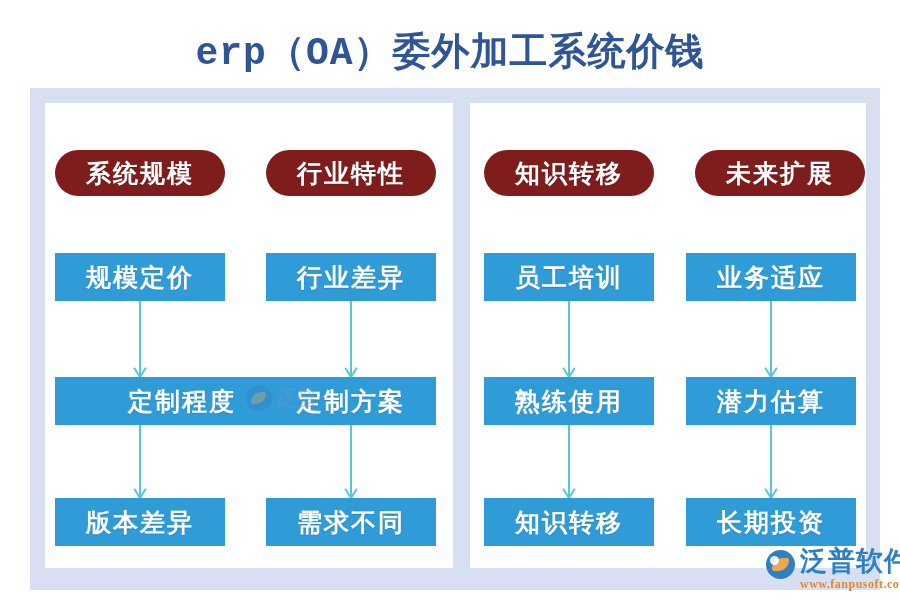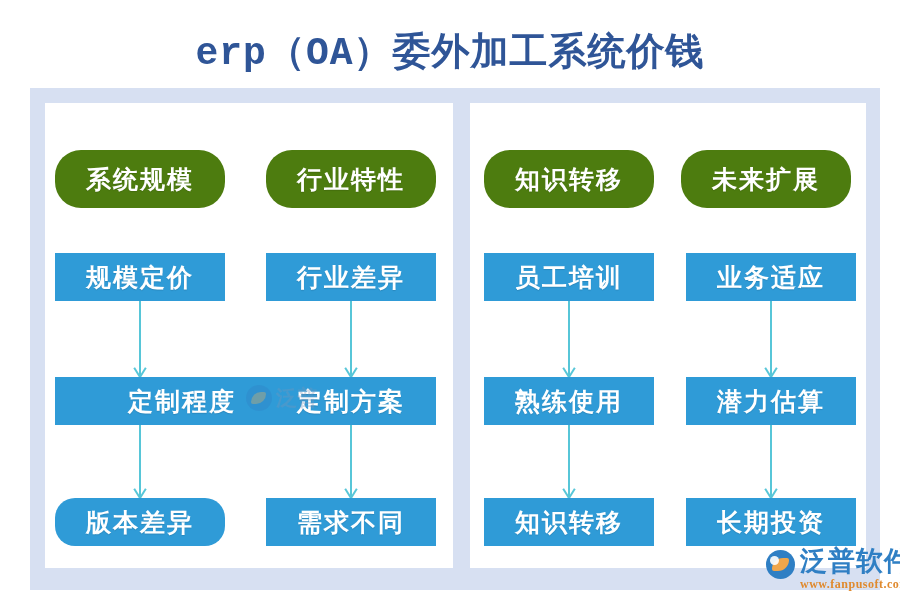--- a/index.html
+++ b/index.html
@@ -73,22 +73,22 @@
     justify-content: center;
     color: #ffffff;
     font-family: "Liberation Serif", "DejaVu Serif", serif;
     font-weight: 700;
     font-size: 25px;
     letter-spacing: 2px;
     white-space: nowrap;
     text-shadow: 0 1px 1px rgba(0,0,0,0.12);
   }
   .node.header {
-    background: #4d7c0f;
-    height: 58px;
+    background: #7f1d1d;
+    height: 46px;
     border-radius: 26px;
   }
   .node.step {
     background: #2f9bd7;
     height: 48px;
   }
 
   
   .arrow {
     position: absolute;
@@ -240,21 +240,21 @@
       <span class="head"></span>
   </div>
 
   <div class="node step" style="left:55px; top:377px; width:170px;padding-left:42px;">定制程度</div>
 
   <div class="arrow" style="left:133px; top:425px; height:73px;">
     <span class="shaft"></span>
       <span class="head"></span>
   </div>
 
-  <div class="node step" style="left:55px; top:498px; width:170px;border-radius:20px;">版本差异</div>
+  <div class="node step" style="left:55px; top:498px; width:170px;">版本差异</div>
 
   <div class="node header" style="left:266px; top:150px; width:170px;">行业特性</div>
 
   <div class="node step" style="left:266px; top:253px; width:170px;">行业差异</div>
 
   <div class="arrow" style="left:344px; top:301px; height:76px;">
     <span class="shaft"></span>
       <span class="head"></span>
   </div>
 
@@ -278,21 +278,21 @@
 
   <div class="node step" style="left:484px; top:377px; width:170px;">熟练使用</div>
 
   <div class="arrow" style="left:562px; top:425px; height:73px;">
     <span class="shaft"></span>
       <span class="head"></span>
   </div>
 
   <div class="node step" style="left:484px; top:498px; width:170px;">知识转移</div>
 
-  <div class="node header" style="left:681px; top:150px; width:170px;">未来扩展</div>
+  <div class="node header" style="left:695px; top:150px; width:170px;">未来扩展</div>
 
   <div class="node step" style="left:686px; top:253px; width:170px;">业务适应</div>
 
   <div class="arrow" style="left:764px; top:301px; height:76px;">
     <span class="shaft"></span>
       <span class="head"></span>
   </div>
 
   <div class="node step" style="left:686px; top:377px; width:170px;">潜力估算</div>
 

